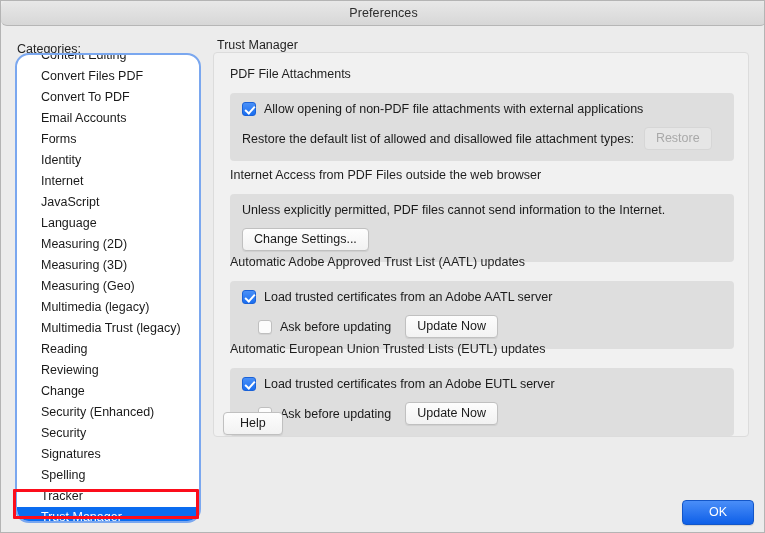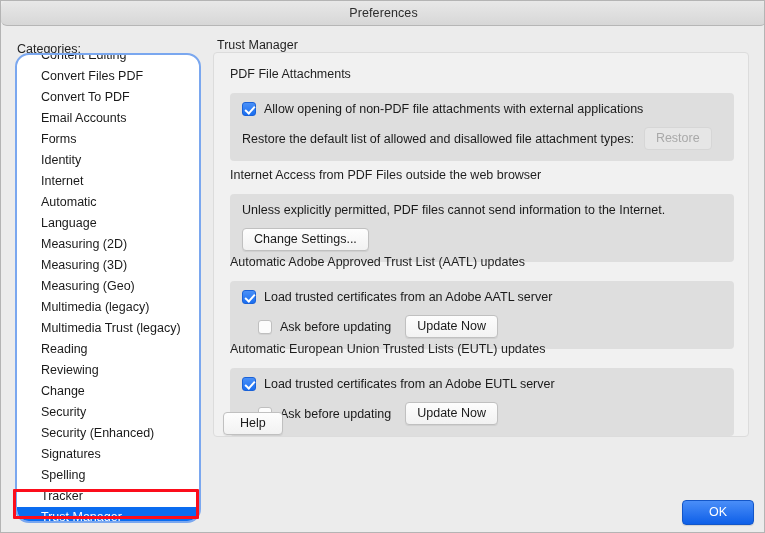--- a/index.html
+++ b/index.html
@@ -194,32 +194,32 @@
 
     <div id="category-list">
       <div id="category-scroll">
           <div class="cat-item">Content Editing</div>
           <div class="cat-item">Convert Files PDF</div>
           <div class="cat-item">Convert To PDF</div>
           <div class="cat-item">Email Accounts</div>
           <div class="cat-item">Forms</div>
           <div class="cat-item">Identity</div>
           <div class="cat-item">Internet</div>
-          <div class="cat-item">Automatic</div>
+          <div class="cat-item">JavaScript</div>
           <div class="cat-item">Language</div>
           <div class="cat-item">Measuring (2D)</div>
           <div class="cat-item">Measuring (3D)</div>
           <div class="cat-item">Measuring (Geo)</div>
           <div class="cat-item">Multimedia (legacy)</div>
           <div class="cat-item">Multimedia Trust (legacy)</div>
           <div class="cat-item">Reading</div>
           <div class="cat-item">Reviewing</div>
           <div class="cat-item">Change</div>
+          <div class="cat-item">Security (Enhanced)</div>
           <div class="cat-item">Security</div>
-          <div class="cat-item">Security (Enhanced)</div>
           <div class="cat-item">Signatures</div>
           <div class="cat-item">Spelling</div>
           <div class="cat-item">Tracker</div>
           <div class="cat-item selected">Trust Manager</div>
         </div>
     </div>
 
     <div id="annotation-box" style="border-color: rgb(252, 13, 27);"></div>
 
     <div id="pane-title">Trust Manager</div>

